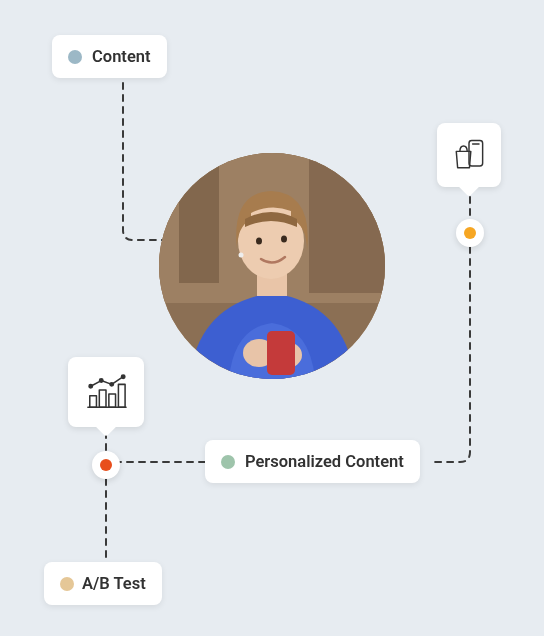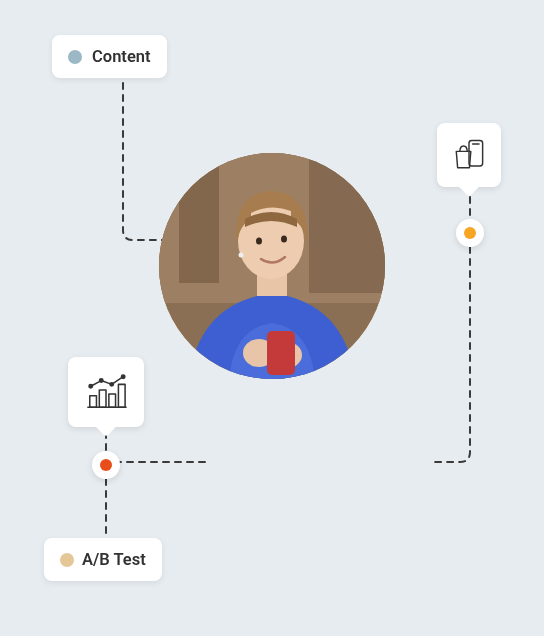--- a/index.html
+++ b/index.html
@@ -84,21 +84,21 @@
     transform: translateX(-50%) rotate(45deg);
     width: 14px;
     height: 14px;
     background: #ffffff;
     border-bottom-right-radius: 3px;
   }
   .icon-card svg { stroke: #333; stroke-width: 1.6; fill: none; stroke-linecap: round; stroke-linejoin: round; }
   
   .card-survey { left: 52px; top: 35px; }
   .card-personalized { left: 205px; top: 440px; }
-  .card-abtest { left: 44px; top: 538px; gap: 8px; }
+  .card-abtest { left: 44px; top: 562px; gap: 8px; }
   .node-orange-right { left: 456px; top: 219px; }
   .node-orange-left { left: 92px; top: 451px; }
   .icon-shopping { left: 437px; top: 123px; width: 64px; height: 64px; }
   .icon-analytics { left: 68px; top: 357px; width: 76px; height: 70px; }
 </style>
 </head>
 <body>
 
 <div class="canvas">
 
@@ -147,20 +147,24 @@
 
       <circle cx="82" cy="102" r="2.5" fill="#eee"></circle>
     </svg>
   </div>
 
   <div class="card card-survey">
     <span class="dot" style="background:#9CB8C6"></span>
     <span>Content</span>
   </div>
 
+  <div class="card card-personalized">
+    <span class="dot" style="background:#9EC4AB"></span>
+    <span>Personalized Content</span>
+  </div>
 
   <div class="card card-abtest">
     <span class="dot" style="background:#E5C797"></span>
     <span>A/B Test</span>
   </div>
 
   <div class="node node-orange-right">
     <span class="node-inner" style="background:#F6A623"></span>
   </div>
 

